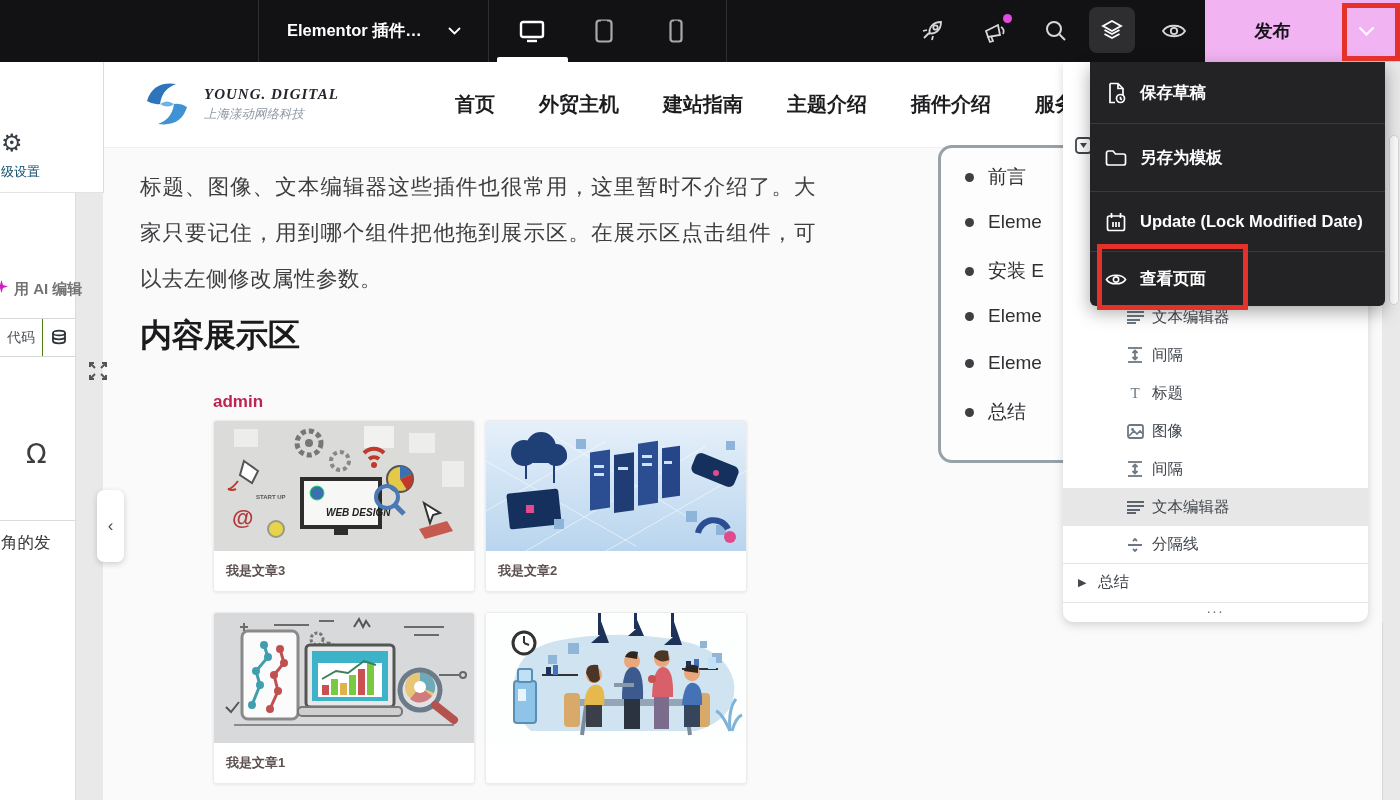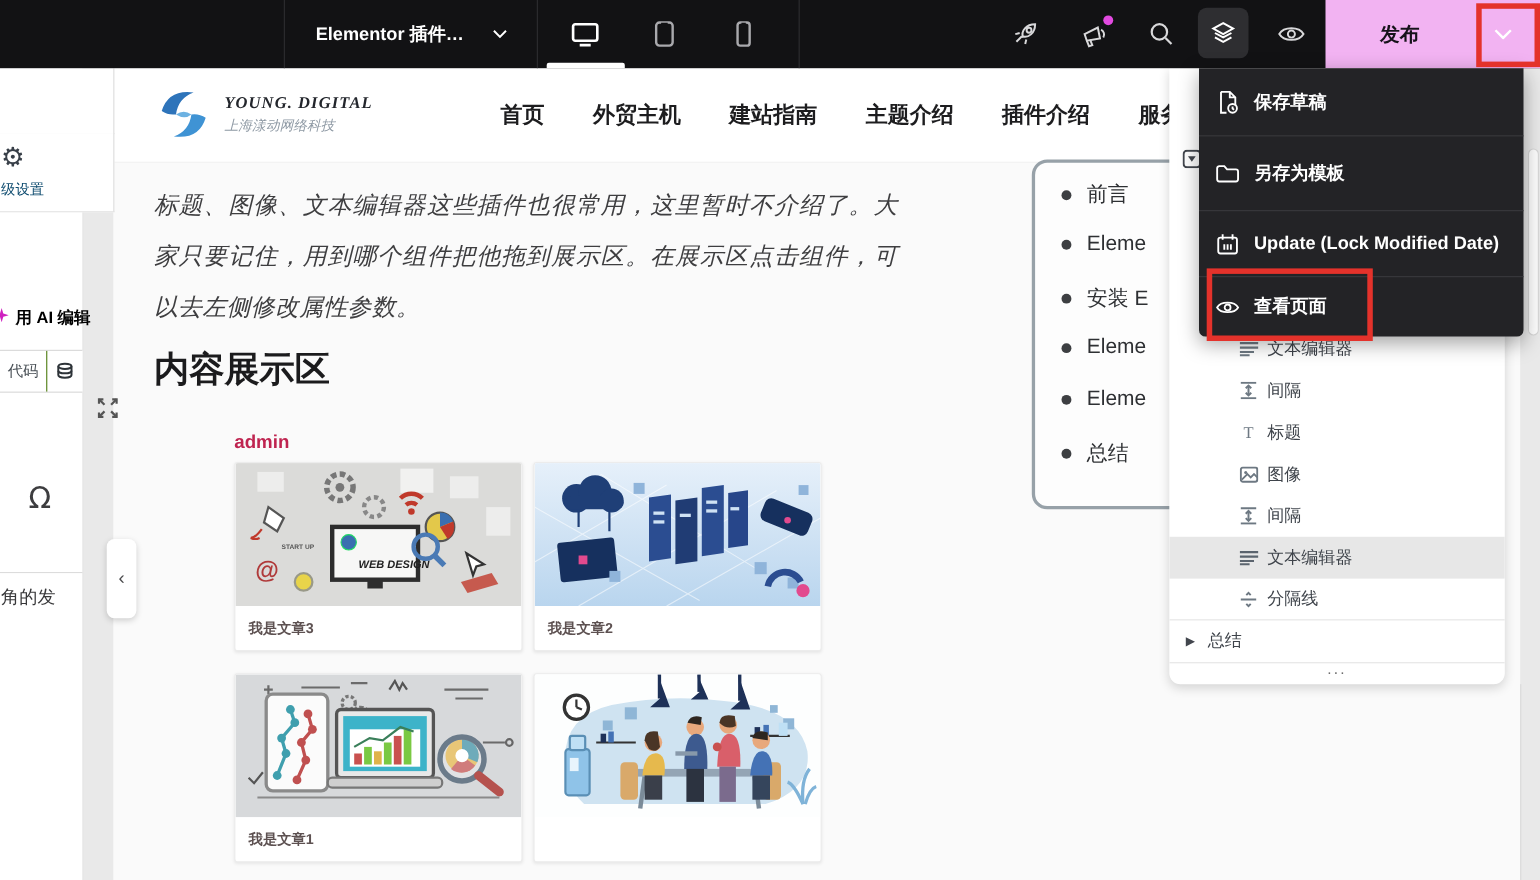--- a/index.html
+++ b/index.html
@@ -19,39 +19,39 @@
   .notif-dot{position:absolute;width:9px;height:9px;border-radius:50%;background:#e24ae0;}
 
   
   .website{left:103px;top:62px;width:1279px;height:738px;background:#fafafa;z-index:1;}
   .site-header{position:absolute;left:0;top:0;width:100%;height:85px;background:#fff;border-bottom:1px solid #f0f0f0;}
   .logo-wrap{position:absolute;left:37px;top:15px;display:flex;align-items:center;gap:10px;}
   .logo-title{font-size:15px;font-weight:700;font-style:italic;color:#23262c;letter-spacing:1px;font-family:Liberation Serif, serif;}
   .logo-sub{font-size:12.5px;color:#8e99a4;font-style:italic;margin-top:3px;}
   .site-nav{position:absolute;left:352px;top:0;height:85px;display:flex;align-items:center;gap:44px;}
   .site-nav span{font-size:20px;font-weight:700;color:#1d1d1f;cursor:pointer;white-space:nowrap;}
-  .site-par{position:absolute;left:37px;top:102px;width:676px;font-size:21.5px;line-height:46px;color:#3e3e40;text-align:justify;letter-spacing:.5px;font-style:italic;}
+  .site-par{position:absolute;left:37px;top:102px;width:676px;font-size:21.5px;line-height:46px;color:#3e3e40;text-align:justify;letter-spacing:.5px;}
   .site-h2{position:absolute;left:37px;top:252px;font-size:32px;font-weight:800;color:#1b1b1d;}
   .admin-link{position:absolute;left:110px;top:330px;font-size:17px;font-weight:700;color:#bf2450;cursor:pointer;}
   .cards{position:absolute;left:110px;top:358px;display:grid;grid-template-columns:260px 260px;grid-column-gap:12px;grid-row-gap:20px;}
   .card{width:260px;background:#fff;border:1px solid #ececec;border-radius:3px;box-shadow:0 1px 3px rgba(0,0,0,.08);overflow:hidden;cursor:pointer;}
   .card svg{display:block;}
   .card-title{padding:11px 12px;font-size:13px;font-weight:700;color:#5d5151;}
   .toc{position:absolute;left:835px;top:83px;width:164px;height:312px;background:#fdfdfd;border:3px solid #97a1a8;border-radius:14px;overflow:hidden;}
   .toc-item{position:absolute;left:24px;display:flex;align-items:center;gap:14px;cursor:pointer;white-space:nowrap;}
   .toc-dot{width:9px;height:9px;border-radius:50%;background:#3d3f42;flex:0 0 auto;}
   .toc-item span{font-size:19px;color:#2e3033;}
 
   
   .lp-strip{left:0;top:62px;width:75px;height:738px;background:#fff;border-right:1px solid #dcdcdc;z-index:5;}
   .lp-blockA{left:0;top:62px;width:103px;height:59px;background:#fff;border-right:1px solid #dcdcdc;border-bottom:1px solid #e3e3e3;z-index:6;}
   .lp-blockB{left:0;top:121px;width:103px;height:71px;background:#fff;border-right:1px solid #dcdcdc;border-bottom:1px solid #e3e3e3;z-index:6;}
   .lp-gear{position:absolute;left:1px;top:8px;font-size:24px;color:#394049;font-family:"DejaVu Sans",sans-serif;}
   .lp-settings{position:absolute;left:1px;top:42px;font-size:13px;color:#0c4a6e;}
-  .lp-ai{left:0;top:280px;z-index:6;display:flex;align-items:flex-start;gap:6px;color:#000000;font-weight:700;font-size:15px;white-space:nowrap;}
+  .lp-ai{left:0;top:280px;z-index:6;display:flex;align-items:flex-start;gap:6px;color:#737373;font-weight:700;font-size:15px;white-space:nowrap;}
   .lp-tabs{left:0;top:318px;width:75px;height:37px;border-top:1px solid #d8d8d8;border-bottom:1px solid #d8d8d8;z-index:6;display:flex;align-items:center;background:#fff;}
   .lp-tab-code{width:42px;text-align:center;font-size:14px;color:#4a5157;border-right:1px solid #4d7c0f;height:37px;line-height:37px;cursor:pointer;}
   .lp-tab-data{flex:1;display:flex;align-items:center;justify-content:center;height:37px;cursor:pointer;}
   .lp-omega{left:26px;top:438px;font-size:27px;color:#3d3d3f;z-index:6;font-family:"DejaVu Sans",sans-serif;cursor:pointer;}
   .lp-div2{left:0;top:520px;width:75px;height:1px;background:#dcdcdc;z-index:6;}
   .lp-bottomtext{left:1px;top:532px;font-size:16.5px;color:#38383a;z-index:6;white-space:nowrap;}
   .expand-ic{left:87px;top:360px;z-index:4;cursor:pointer;}
   .collapse-tab{left:97px;top:490px;width:27px;height:72px;background:#fff;border-radius:7px;box-shadow:0 2px 6px rgba(0,0,0,.18);z-index:4;display:flex;align-items:center;justify-content:center;font-size:17px;color:#4c4c4e;cursor:pointer;}
 
   

